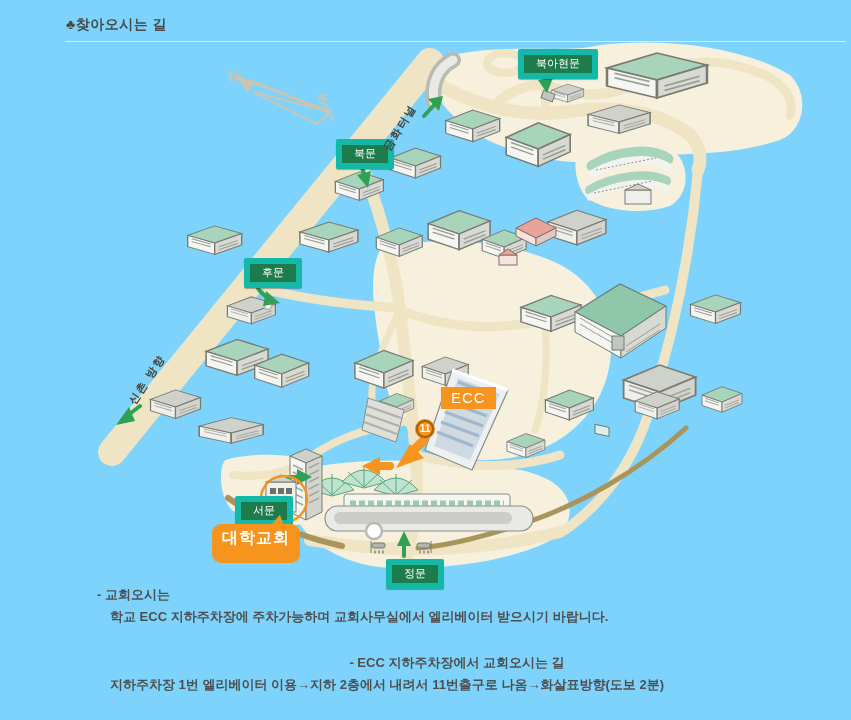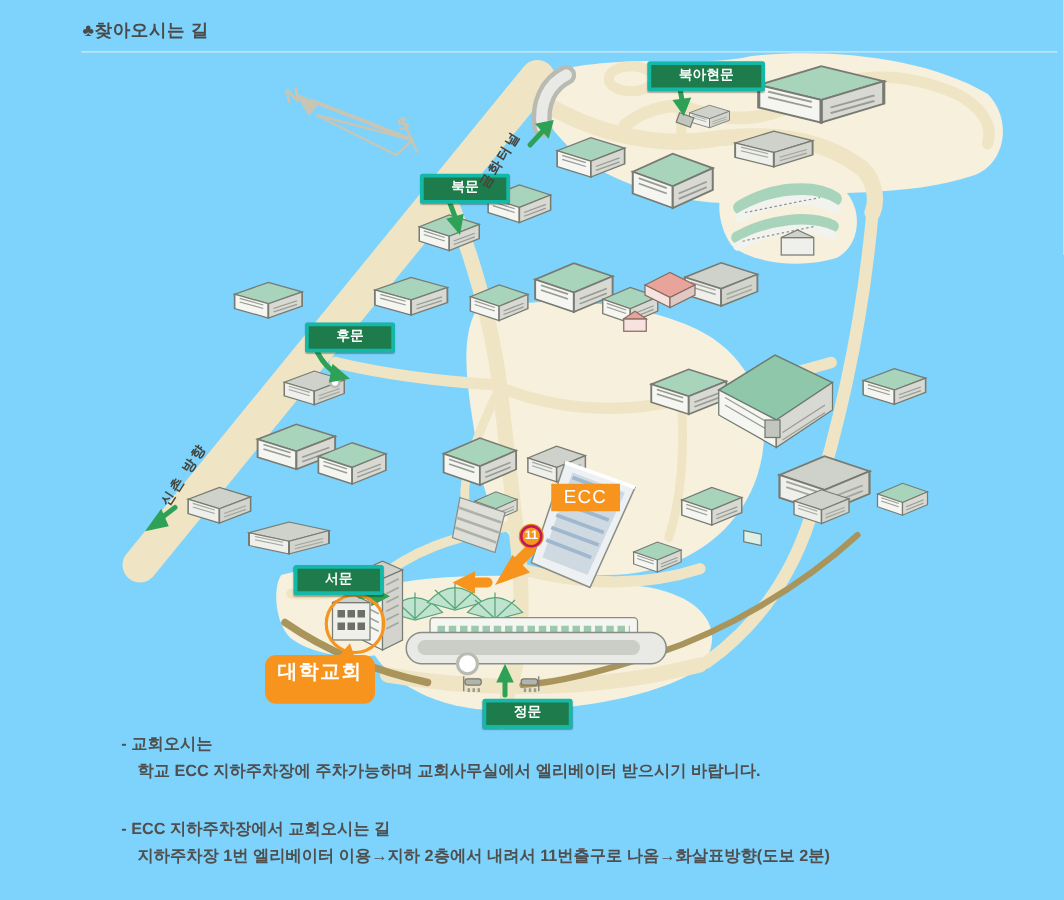--- a/index.html
+++ b/index.html
@@ -11,54 +11,54 @@
     position:absolute;left:66px;top:16px;font-size:14px;font-weight:bold;color:#4a4a4a;
     letter-spacing:0.5px;
   }
   .title-underline{
     position:absolute;left:65px;right:5px;top:41px;border-top:1px solid #dce7ee;height:0;
   }
   .map-wrap{position:absolute;left:0;top:0;width:851px;height:600px;}
   .map-svg{position:absolute;left:0;top:0;}
   
   .gate{
-    position:absolute;background:#1e7b4b;color:#ffffff;font-size:11px;font-weight:bold;
-    line-height:1;padding:3px 22px 4px;border:3px solid #14b8a6;border-radius:2px;
+    position:absolute;background:#1e7b4b;color:#ffffff;font-size:11px;font-weight:normal;
+    line-height:1;padding:3px 12px 4px;border:6px solid #14b8a6;border-radius:2px;
     box-shadow:0 1px 1px rgba(0,0,0,.3);white-space:nowrap;
   }
   .road-label{
     position:absolute;color:#45453b;font-size:11px;font-weight:bold;letter-spacing:2px;
     white-space:nowrap;text-align:center;
   }
   .ecc-label{
     position:absolute;left:441px;top:387px;background:#f7941d;color:#ffffff;
     font-size:15px;font-weight:normal;letter-spacing:1px;padding:3px 10px 4px;line-height:1;
   }
   .exit-badge{
     position:absolute;left:416px;top:420px;width:18px;height:18px;border-radius:50%;
-    background:#f7941d;border:2px solid #be185d;box-sizing:border-box;color:#ffffff;
+    background:#f7941d;border:2px solid #a16207;box-sizing:border-box;color:#ffffff;
     font-size:10px;font-weight:bold;text-align:center;line-height:14px;
     box-shadow:0 0 0 1px #e5891b;
   }
   .church-bubble{
     position:absolute;left:212px;top:524px;background:#f7941d;color:#ffffff;
     font-size:16px;font-weight:bold;letter-spacing:1px;padding:6px 10px 17px;line-height:1;
     border-radius:9px;white-space:nowrap;
   }
   .church-bubble::after{
     content:"";position:absolute;top:-9px;right:13px;width:0;height:0;
     border-left:5px solid transparent;border-right:9px solid transparent;
     border-bottom:12px solid #f7941d;transform:rotate(18deg);
   }
   .notes{
     position:absolute;left:97px;top:584px;width:720px;color:#4f4f4f;
     font-size:13px;font-weight:bold;line-height:22px;
   }
   .notes .indent{padding-left:13px;}
-  .notes .grp2{margin-top:24px;}
+  .notes .grp2{margin-top:24px;text-align:center;}
 </style>
 </head>
 <body>
 
 <div class="page">
 
   <div class="page-title">
     <span>♣</span><span>찾아오시는 길</span>
   </div>
   <div class="title-underline"></div>
@@ -287,21 +287,21 @@
             <polygon points="380,457 380,475 362,466" stroke="none"></polygon>
           </g>
       </g>
 
       <circle cx="284" cy="499" r="23" fill="none" stroke="#f7941d" stroke-width="2.5"></circle>
     </svg>
 
     <div class="gate" style="left:518px;top:49px;">북아현문</div>
     <div class="gate" style="left:336px;top:139px;">북문</div>
     <div class="gate" style="left:244px;top:258px;">후문</div>
-    <div class="gate" style="left:235px;top:452px;">서문</div>
+    <div class="gate" style="left:235px;top:496px;">서문</div>
     <div class="gate" style="left:386px;top:559px;">정문</div>
 
     <div class="road-label" style="left:368px;top:120px;width:64px;transform:rotate(-58deg);">금화터널</div>
     <div class="road-label" style="left:112px;top:372px;width:70px;transform:rotate(-57deg);">신촌 방향</div>
 
     <div class="ecc-label">ECC</div>
     <div class="exit-badge">11</div>
     <div class="church-bubble">대학교회</div>
   </div>
 

